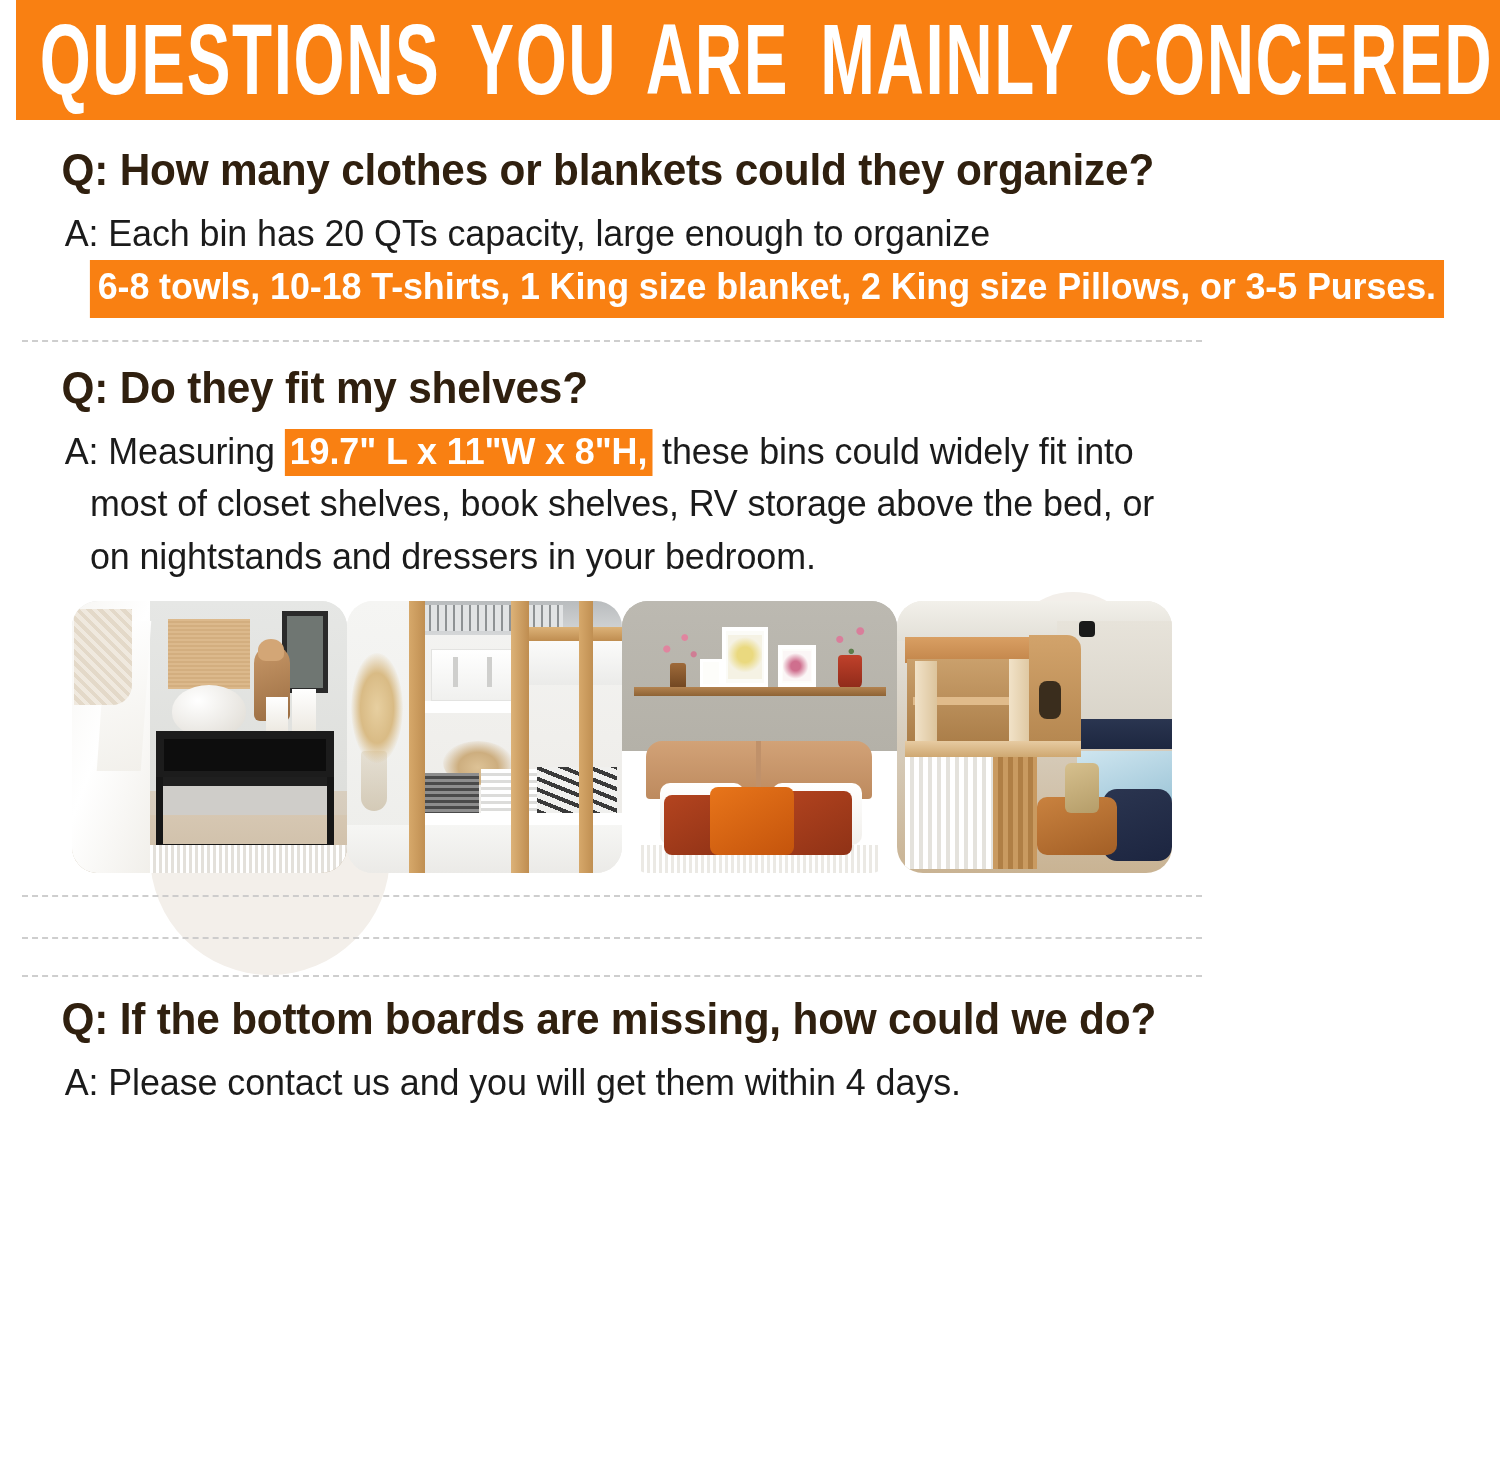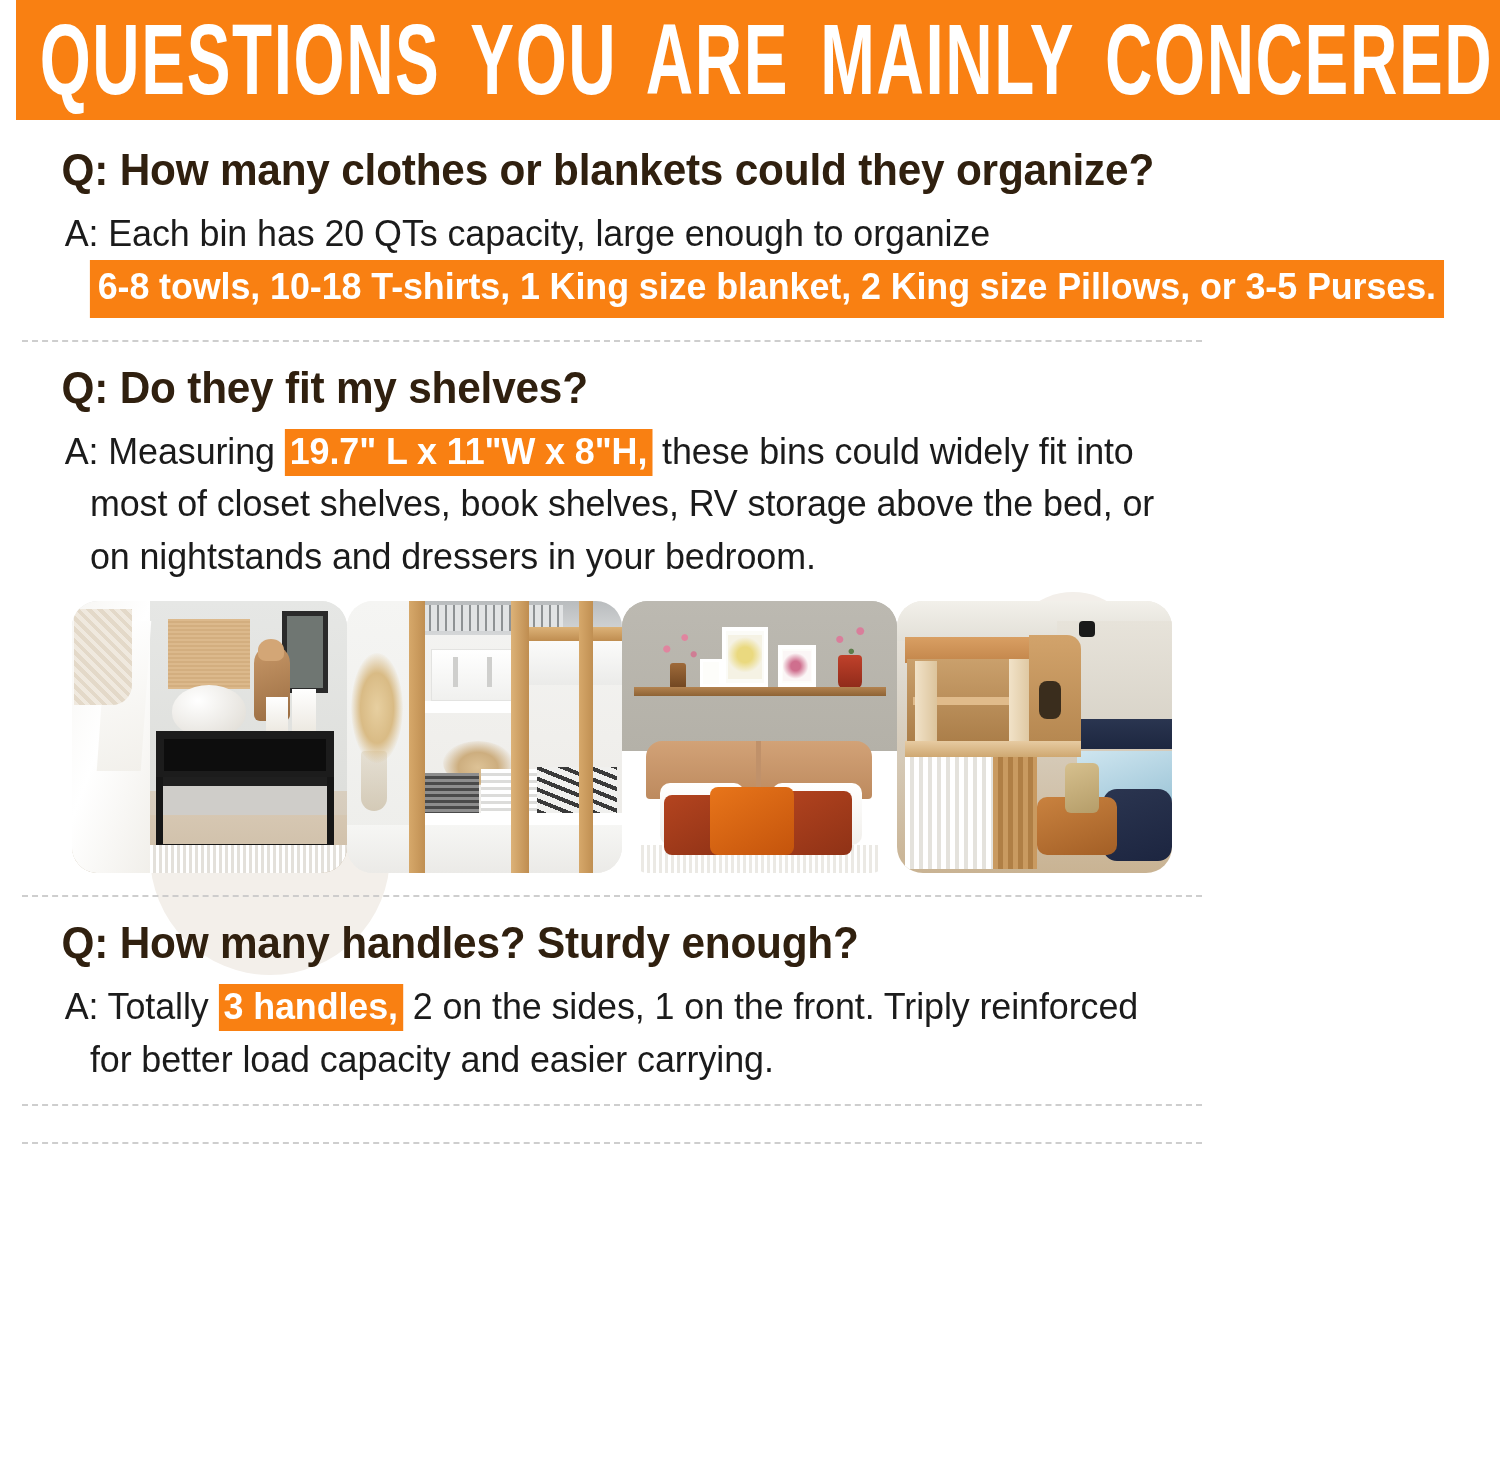--- a/index.html
+++ b/index.html
@@ -440,32 +440,30 @@
         <div class="p4-door"></div>
           <div class="p4-hole"></div>
         <div class="p4-base"></div>
       </div>
 
     </div>
 
     <div class="divider"></div>
 
     <div class="sp-22"></div>
-    <div class="qa-block">
-      <div class="question">Q: How many handles? Sturdy enough?</div>
-      <div class="sp-14"></div>
-      <div class="answer">
-        <span class="hang">
-          <span>A: Totally </span><span class="hl">3 handles,</span><span> 2 on the sides, 1 on the front. Triply reinforced for better load capacity and easier carrying.</span>
-        </span>
-      </div>
-    </div>
     <div class="sp-18"></div>
     <div class="divider"></div>
 
     <div class="sp-18"></div>
     <div class="sp-18"></div>
     <div class="divider"></div>
 
     <div class="sp-18"></div>
+    <div class="qa-block">
+      <div class="question">Q: If the bottom boards are missing, how could we do?</div>
+      <div class="sp-14"></div>
+      <div class="answer">
+        <span>A: Please contact us and you will get them within 4 days.</span>
+      </div>
+    </div>
 
   </div>
 </div>
 
 </body></html>

